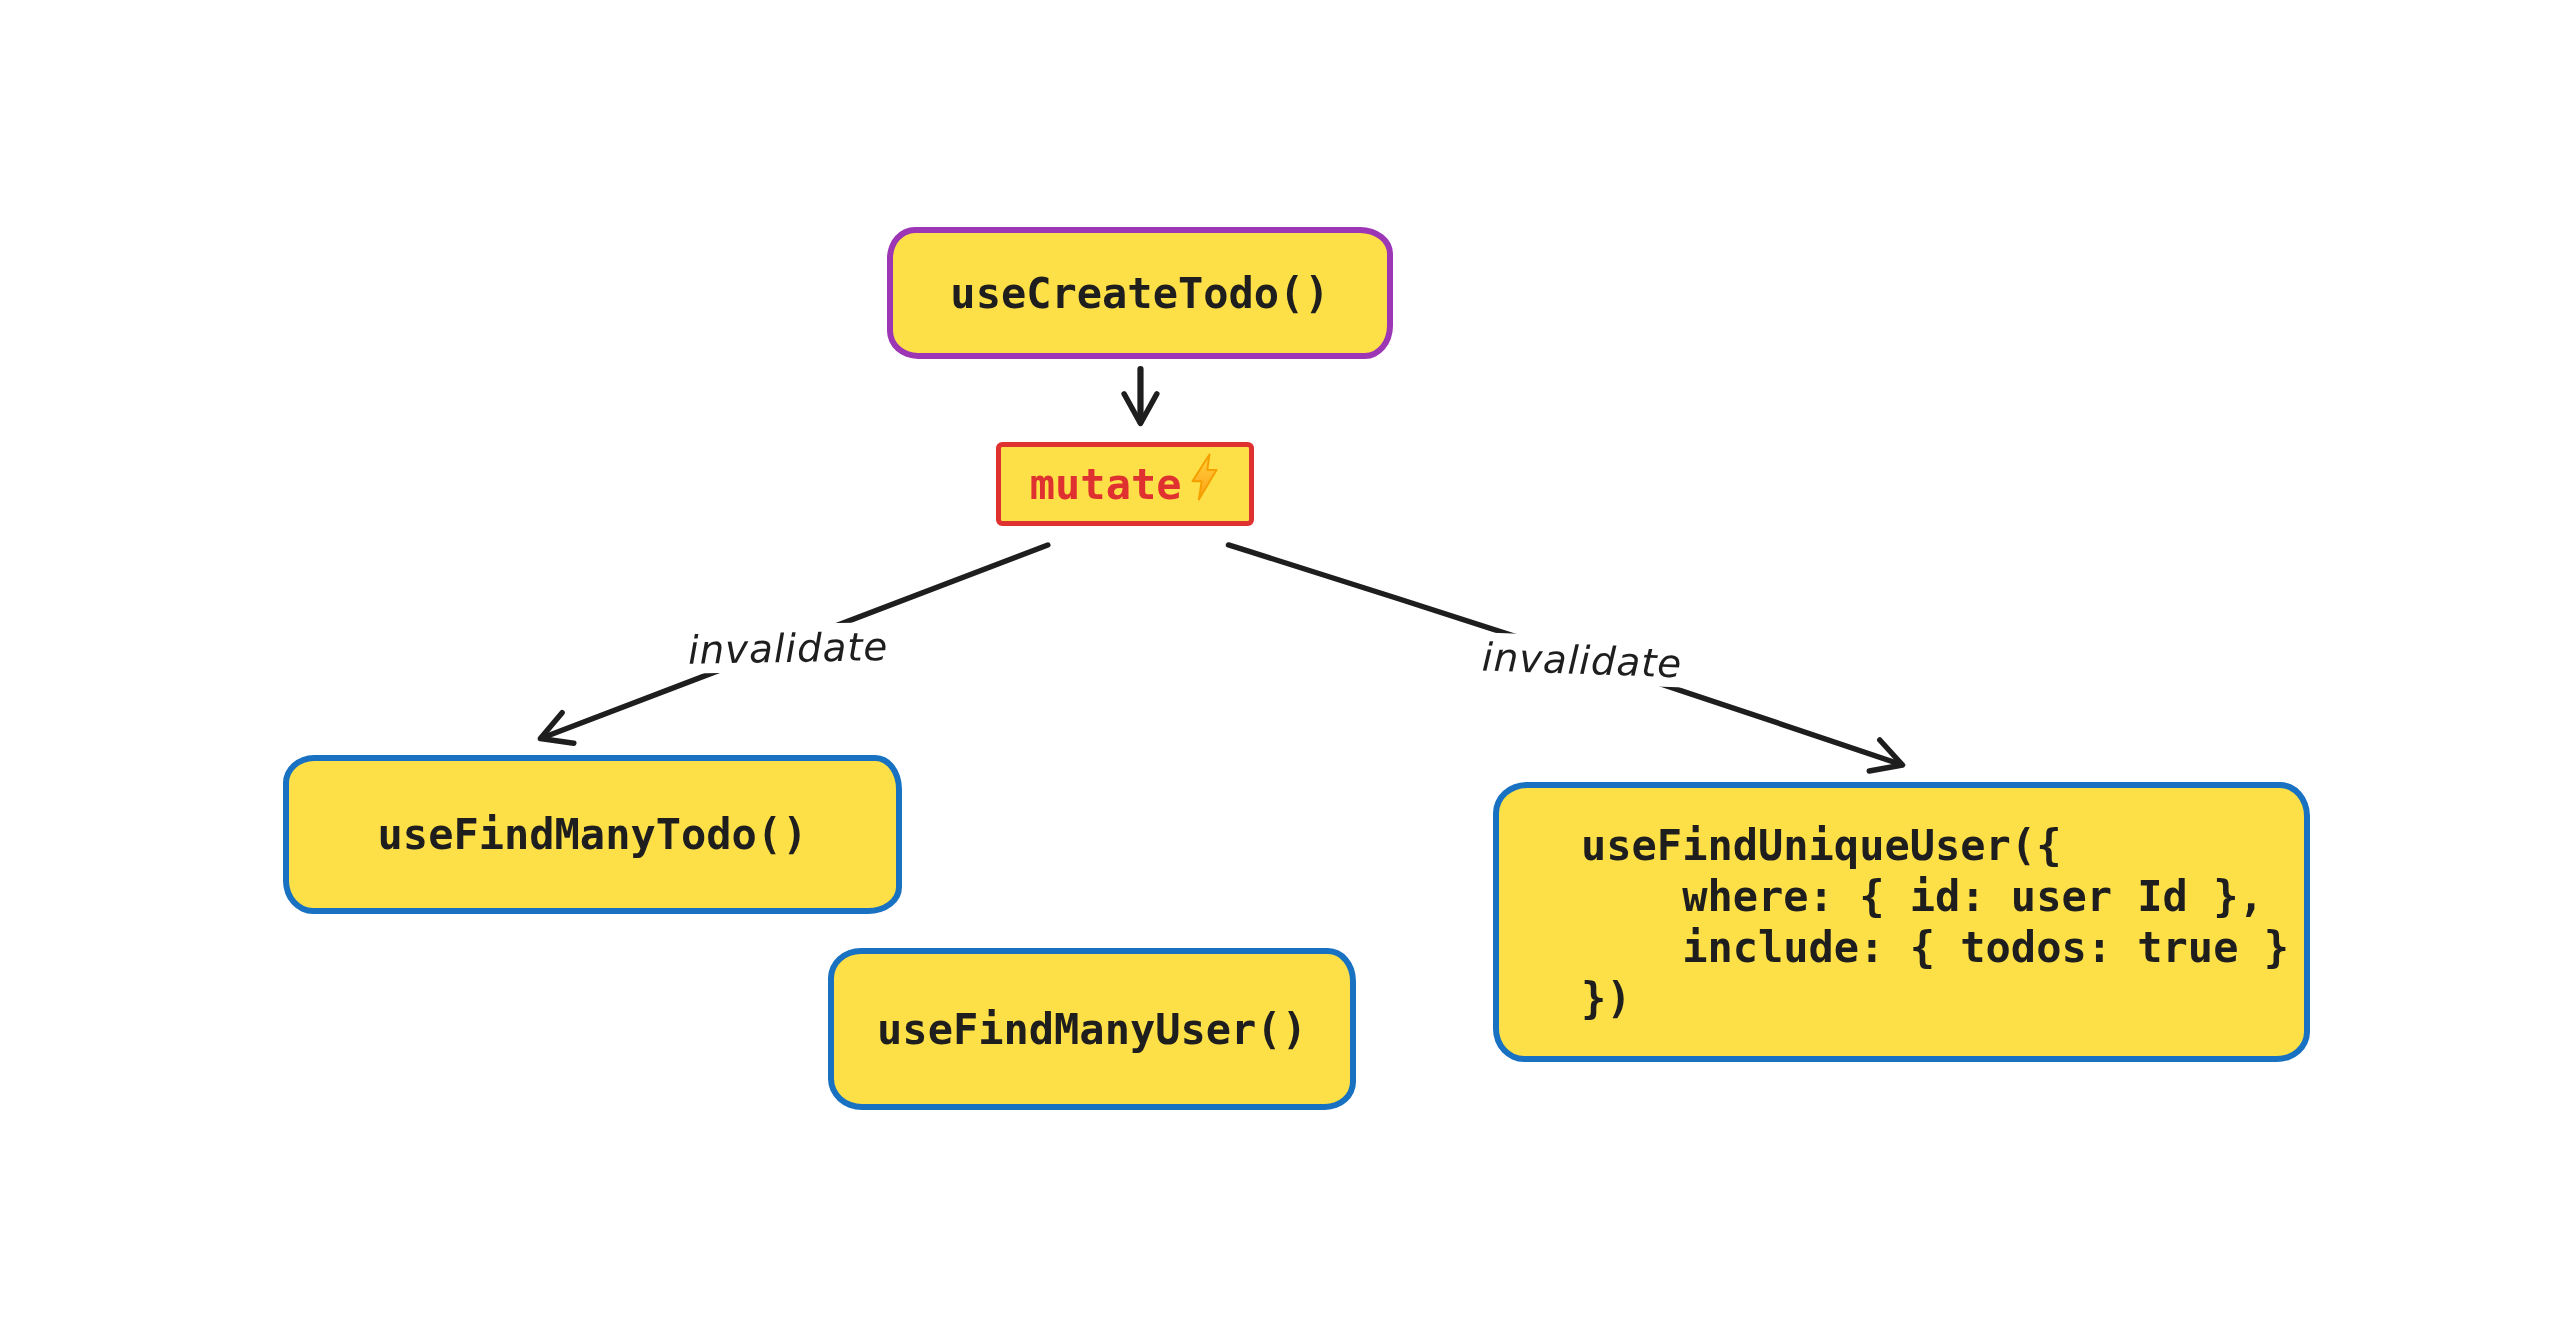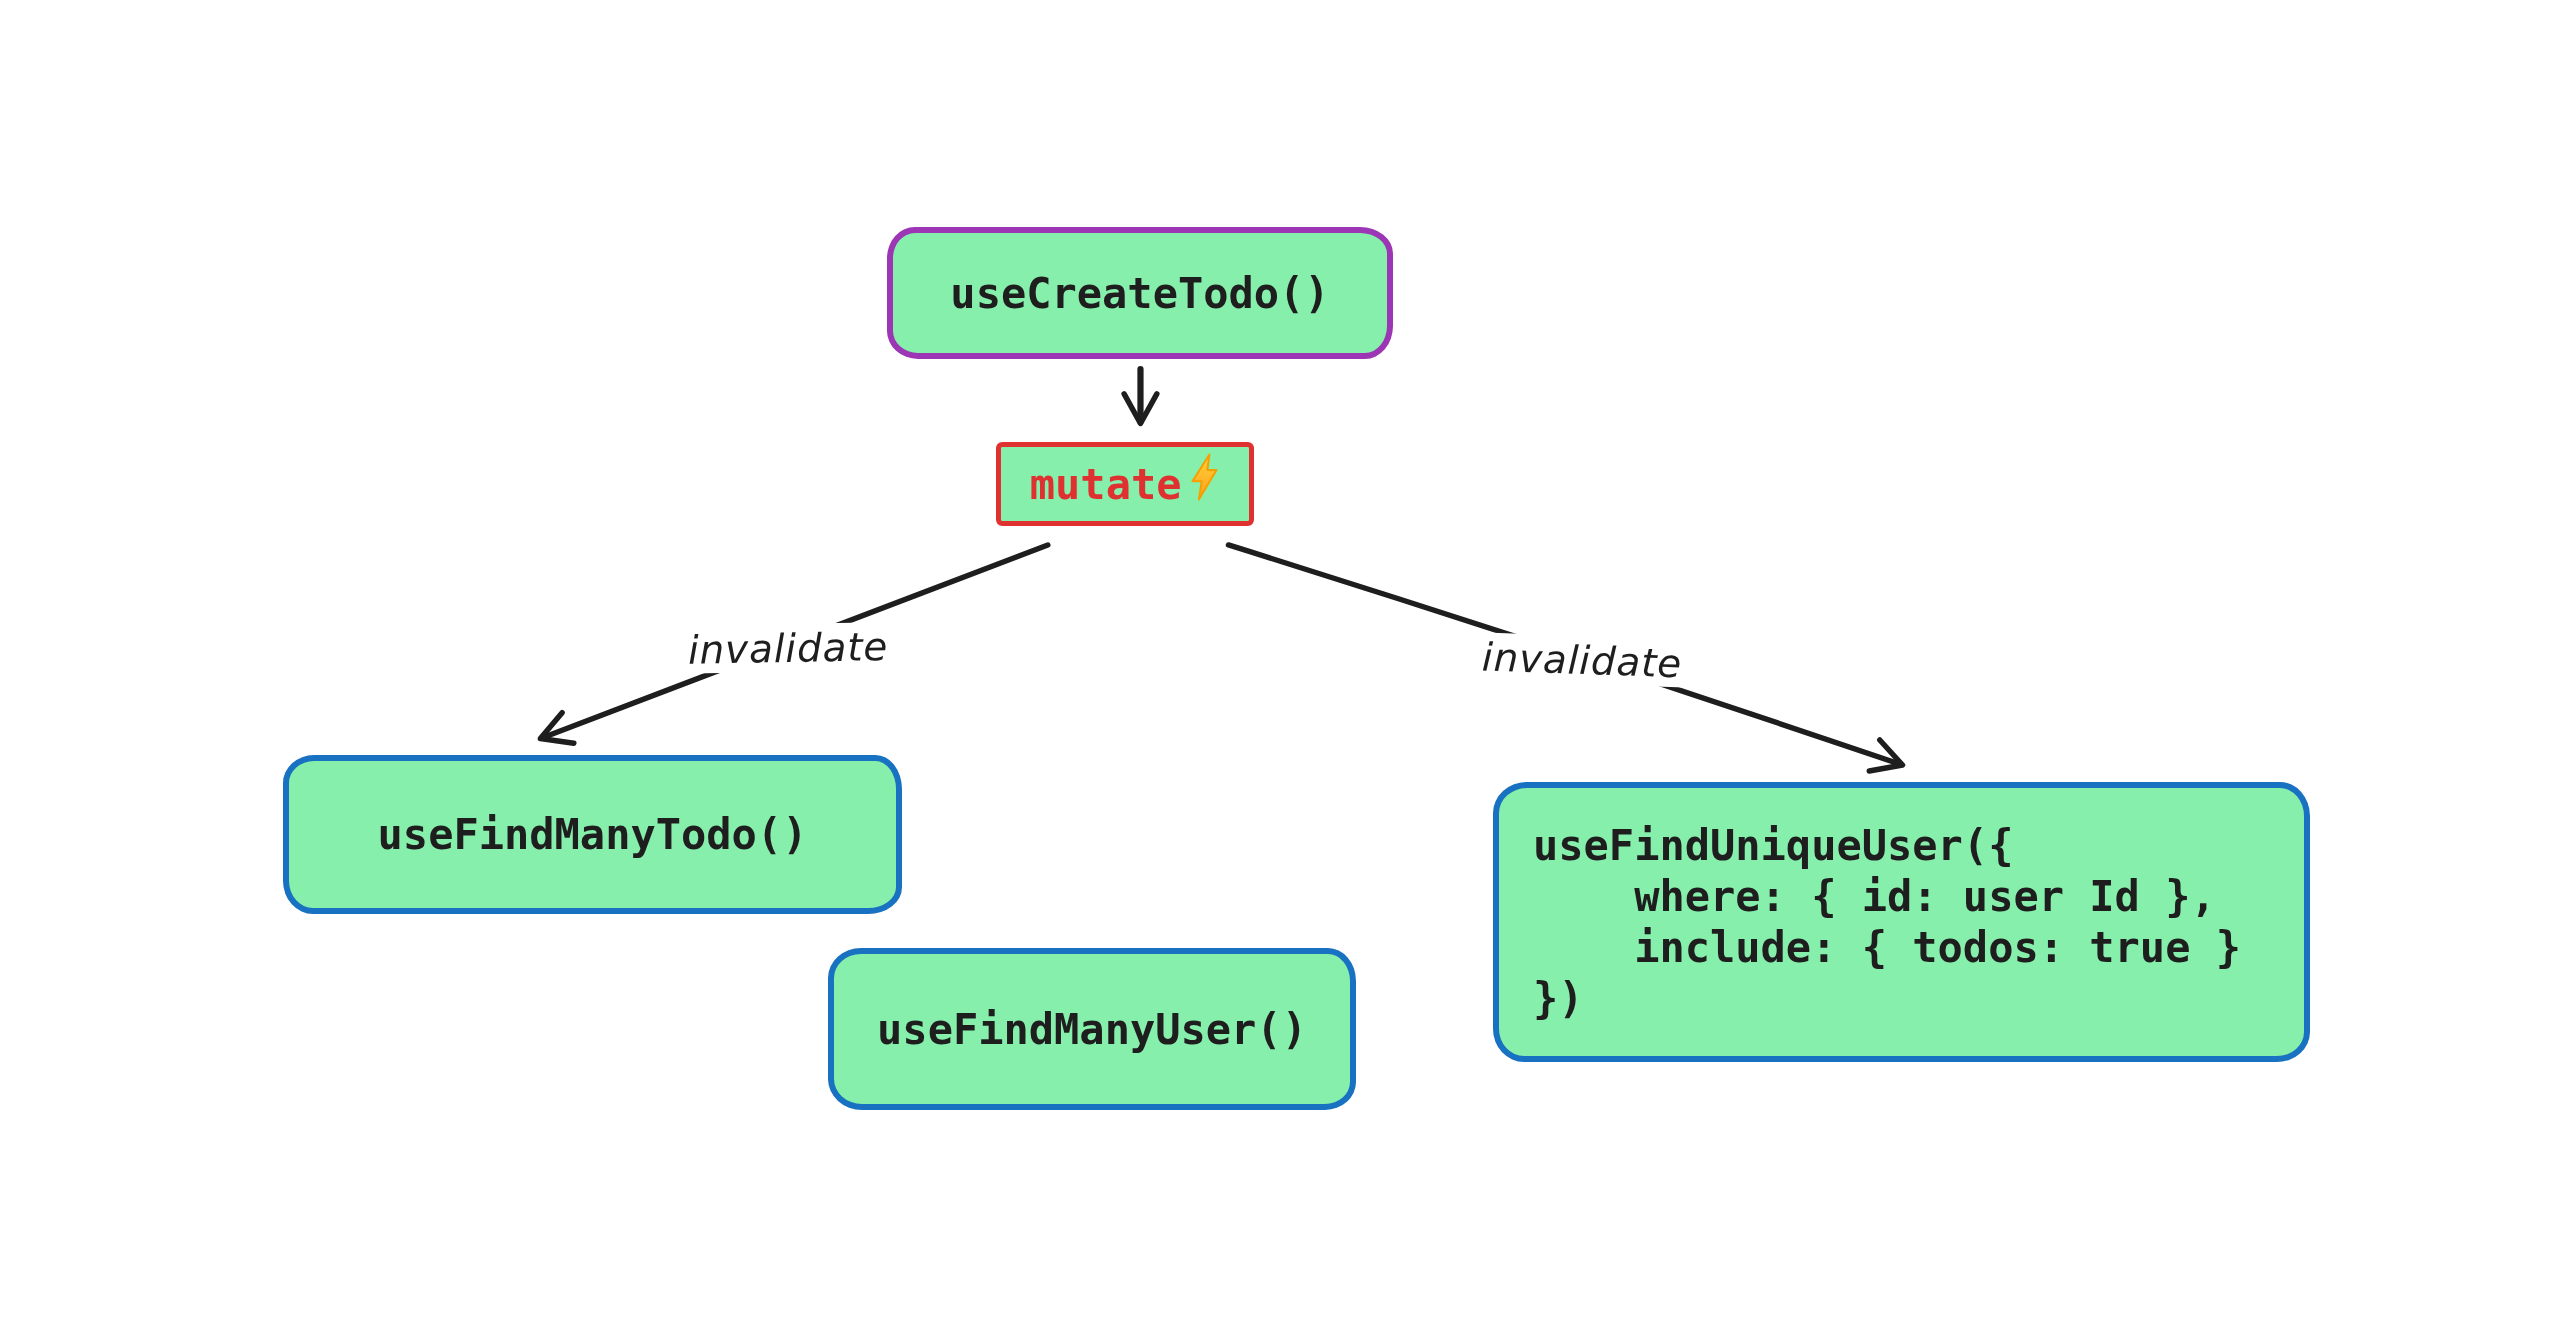--- a/index.html
+++ b/index.html
@@ -22,21 +22,21 @@
     left: 0; top: 0;
     width: 2576px;
     height: 1325px;
     pointer-events: none;
   }
   .node {
     position: absolute;
     display: flex;
     align-items: center;
     justify-content: center;
-    background: #86efac;
+    background: #fde047;
     box-sizing: border-box;
     font-family: "DejaVu Sans Mono", "Liberation Mono", monospace;
     font-weight: 700;
     font-size: 42px;
     color: #1e1e1e;
     white-space: nowrap;
   }
   .node-create-todo {
     left: 887px; top: 227px;
     width: 506px; height: 132px;
@@ -63,21 +63,21 @@
     border: 6.2px solid #1971c2;
     border-radius: 33px 28px 31px 34px / 30px 33px 28px 31px;
     text-align: right;
   }
   .node-find-unique-user {
     left: 1493px; top: 782px;
     width: 817px; height: 280px;
     border: 6.2px solid #1971c2;
     border-radius: 34px 30px 33px 31px / 31px 34px 30px 33px;
     justify-content: flex-start;
-    padding-left: 34px;
+    padding-left: 82px;
   }
   .code-block {
     white-space: pre;
     font-family: "DejaVu Sans Mono", "Liberation Mono", monospace;
     font-weight: 700;
     font-size: 42px;
     line-height: 51px;
     color: #1e1e1e;
   }
   .bolt-icon {

